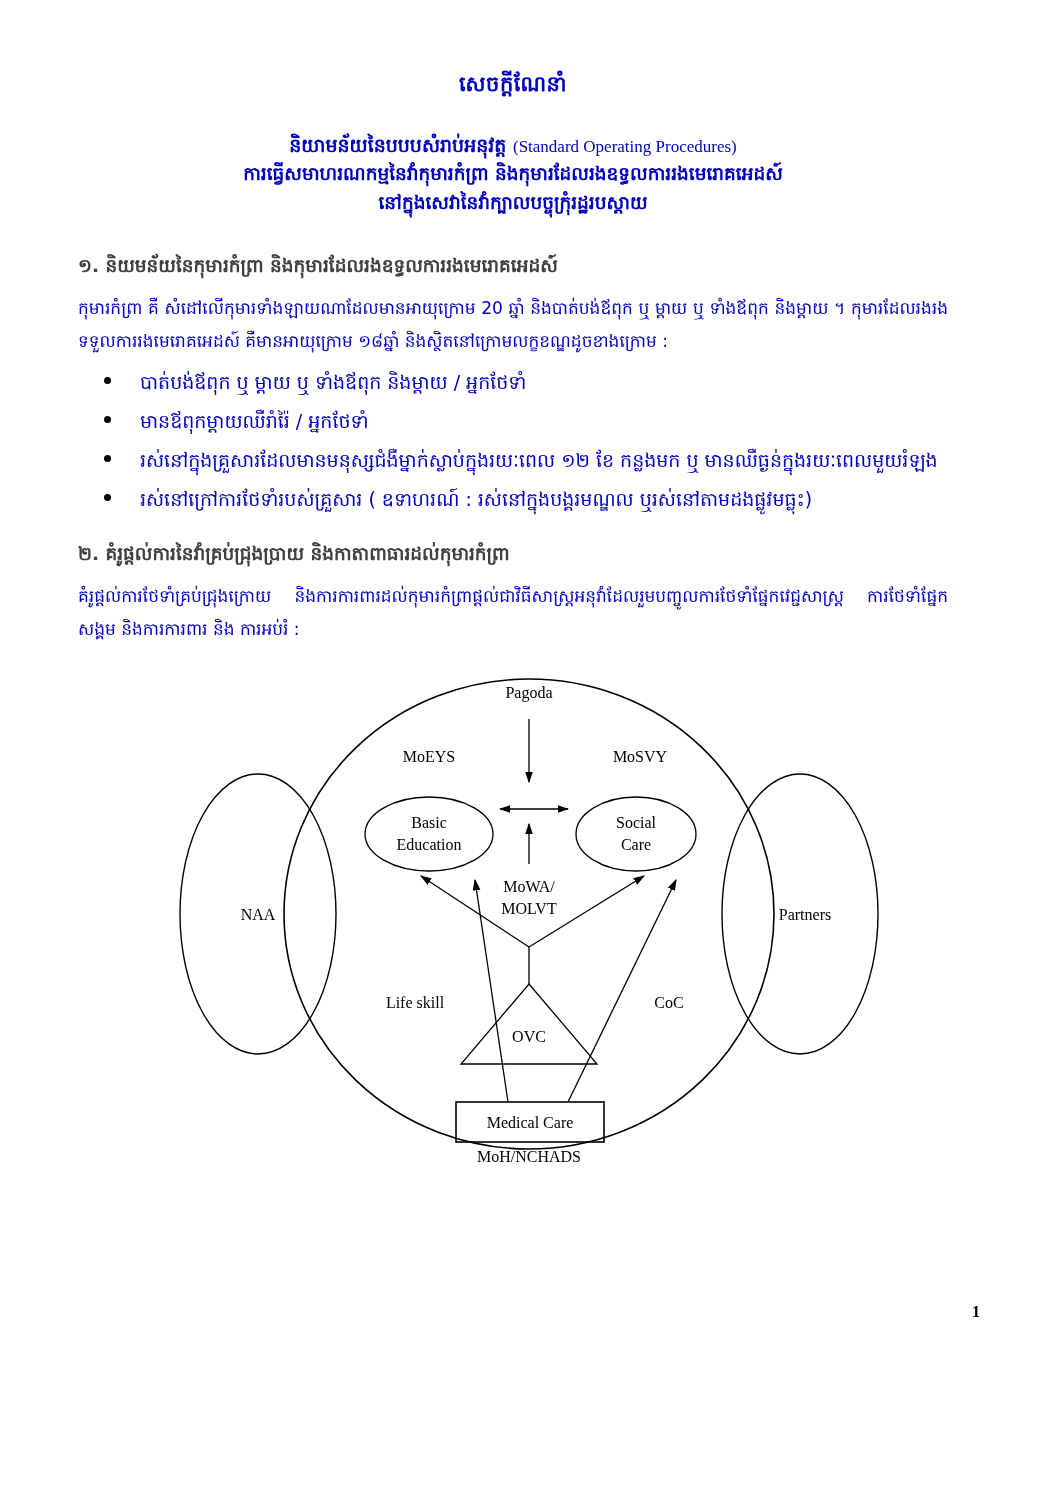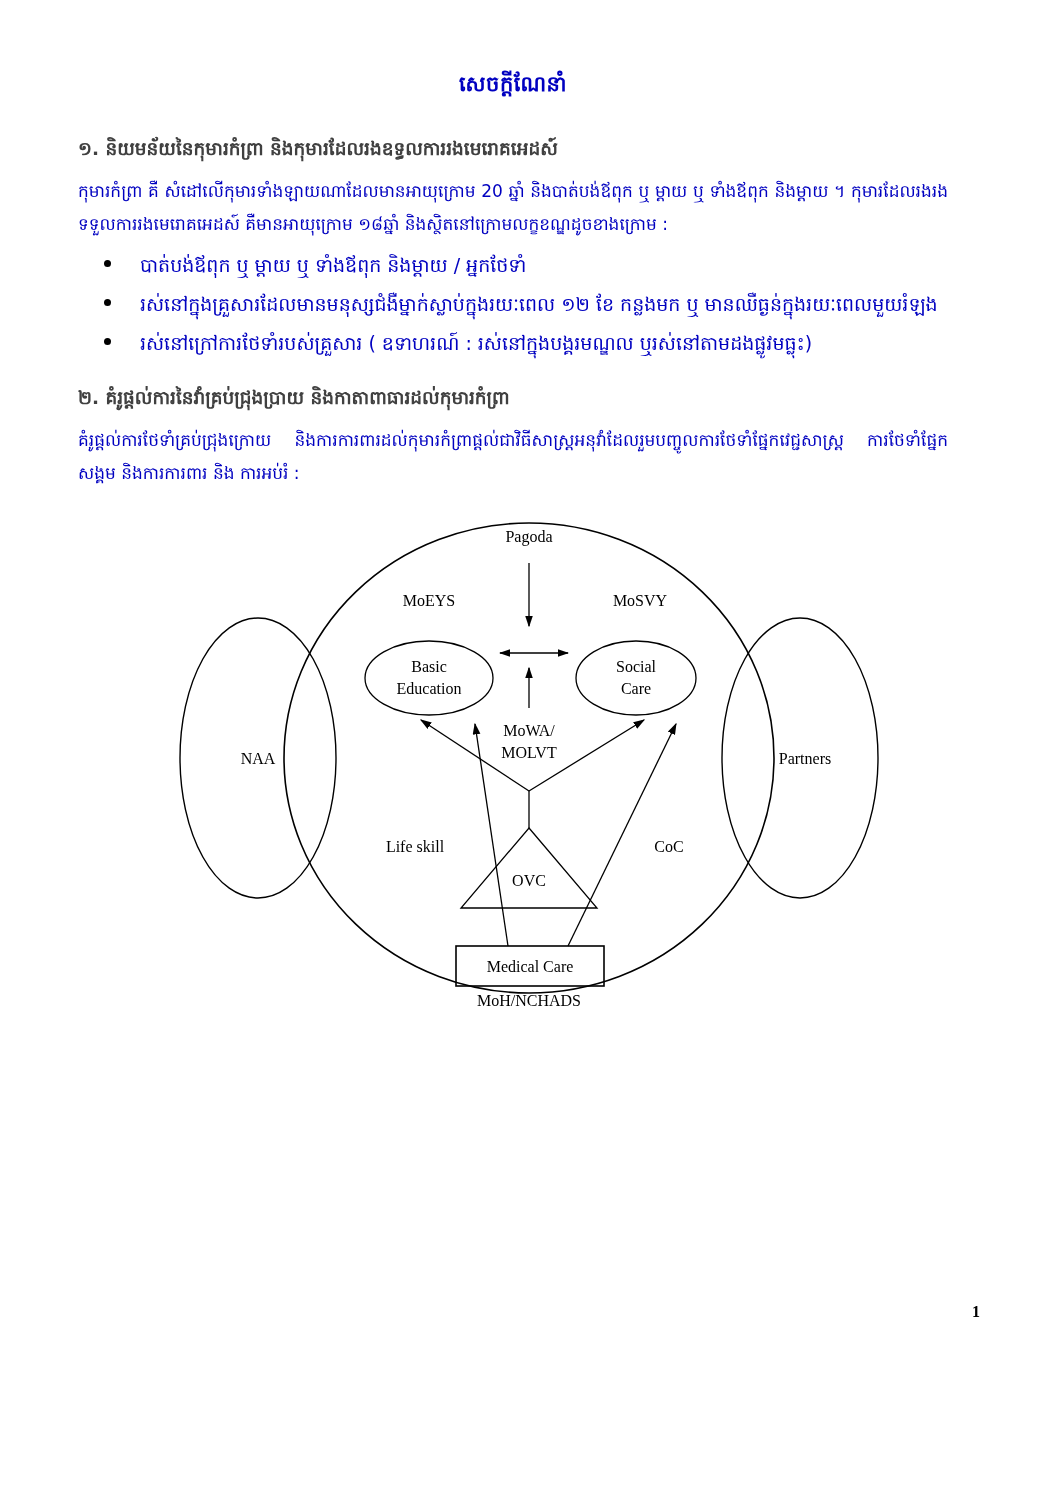--- a/index.html
+++ b/index.html
@@ -112,27 +112,34 @@
     color: #000;
   }
 </style>
 </head>
 <body>
 
 <div class="page">
 
   <div class="title-main">សេចក្ដីណែនាំ</div>
 
+  <div class="title-sub">
+    <span>និយាមន័យនៃបបបសំរាប់អនុវត្ត</span>
+    <span class="latin">(Standard Operating Procedures)</span>
+    <span class="line2">ការធ្វើសមាហរណកម្មនៃវាំកុមារកំព្រា  និងកុមារដែលរងឧទ្ធលការរងមេរោគអេដស៍</span>
+    <span class="line3">នៅក្នុងសេវានៃវាំក្បាលបច្ចុក្រុំរដ្ឋរបស្ដាយ</span>
+  </div>
 
   <div class="section-heading">១.  និយមន័យនៃកុមារកំព្រា  និងកុមារដែលរងឧទ្ធលការរងមេរោគអេដស៍</div>
 
   <p class="para">កុមារកំព្រា គឺ សំដៅលើកុមារទាំងឡាយណាដែលមានអាយុក្រោម 20 ឆ្នាំ និងបាត់បង់ឪពុក ឬ ម្ដាយ ឬ ទាំងឪពុក និងម្ដាយ ។ កុមារដែលរងរងទទួលការរងមេរោគអេដស៍ គឺមានអាយុក្រោម ១៨ឆ្នាំ និងស្ថិតនៅក្រោមលក្ខខណ្ឌដូចខាងក្រោម :</p>
 
   <ul class="bullets">
     <li>បាត់បង់ឪពុក ឬ ម្ដាយ ឬ ទាំងឪពុក និងម្ដាយ / អ្នកថែទាំ</li>
+    <li>មានឪពុកម្ដាយឈឺរាំរ៉ៃ / អ្នកថែទាំ</li>
     <li>រស់នៅក្នុងគ្រួសារដែលមានមនុស្សជំងឺម្នាក់ស្លាប់ក្នុងរយៈពេល  ១២  ខែ  កន្លងមក  ឬ  មានឈឺធ្ងន់ក្នុងរយៈពេលមួយរំឡង</li>
     <li>រស់នៅក្រៅការថែទាំរបស់គ្រួសារ ( ឧទាហរណ៍ : រស់នៅក្នុងបង្គរមណ្ឌល ឬរស់នៅតាមដងផ្លូវមធ្លុះ)</li>
   </ul>
 
   <div class="section-heading second">២.  គំរូផ្ដល់ការនៃវាំគ្រប់ជ្រុងប្រាយ  និងកាតាពាធារដល់កុមារកំព្រា</div>
 
   <p class="para">គំរូផ្ដល់ការថែទាំគ្រប់ជ្រុងក្រោយ     និងការការពារដល់កុមារកំព្រាផ្ដល់ជាវិធីសាស្ត្រអនុវាំដែលរួមបញ្ចូលការថែទាំផ្នែកវេជ្ជសាស្ត្រ ការថែទាំផ្នែកសង្គម និងការការពារ និង ការអប់រំ :</p>
 
   <div class="diagram-wrap">
     <svg width="902" height="500" viewBox="0 0 902 500" xmlns="http://www.w3.org/2000/svg">

